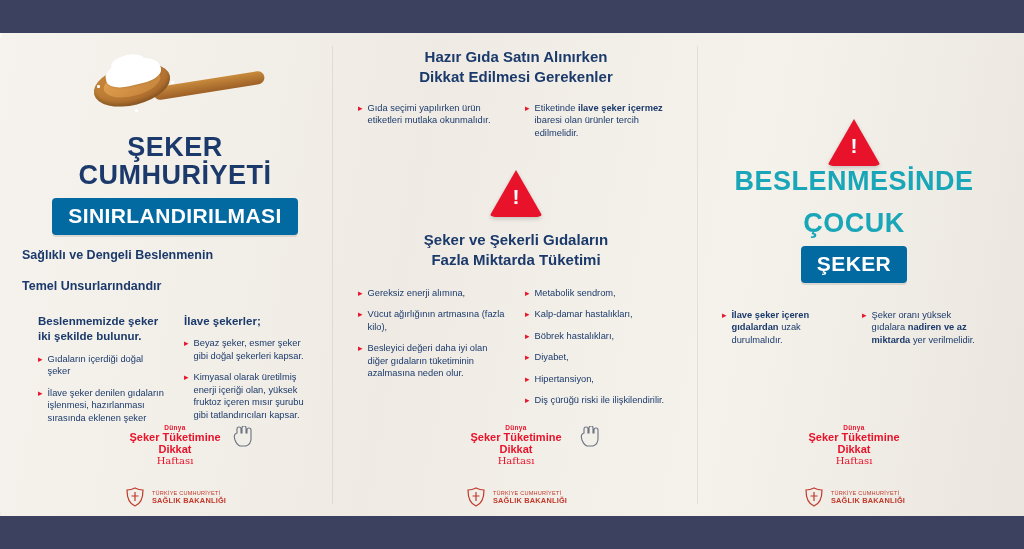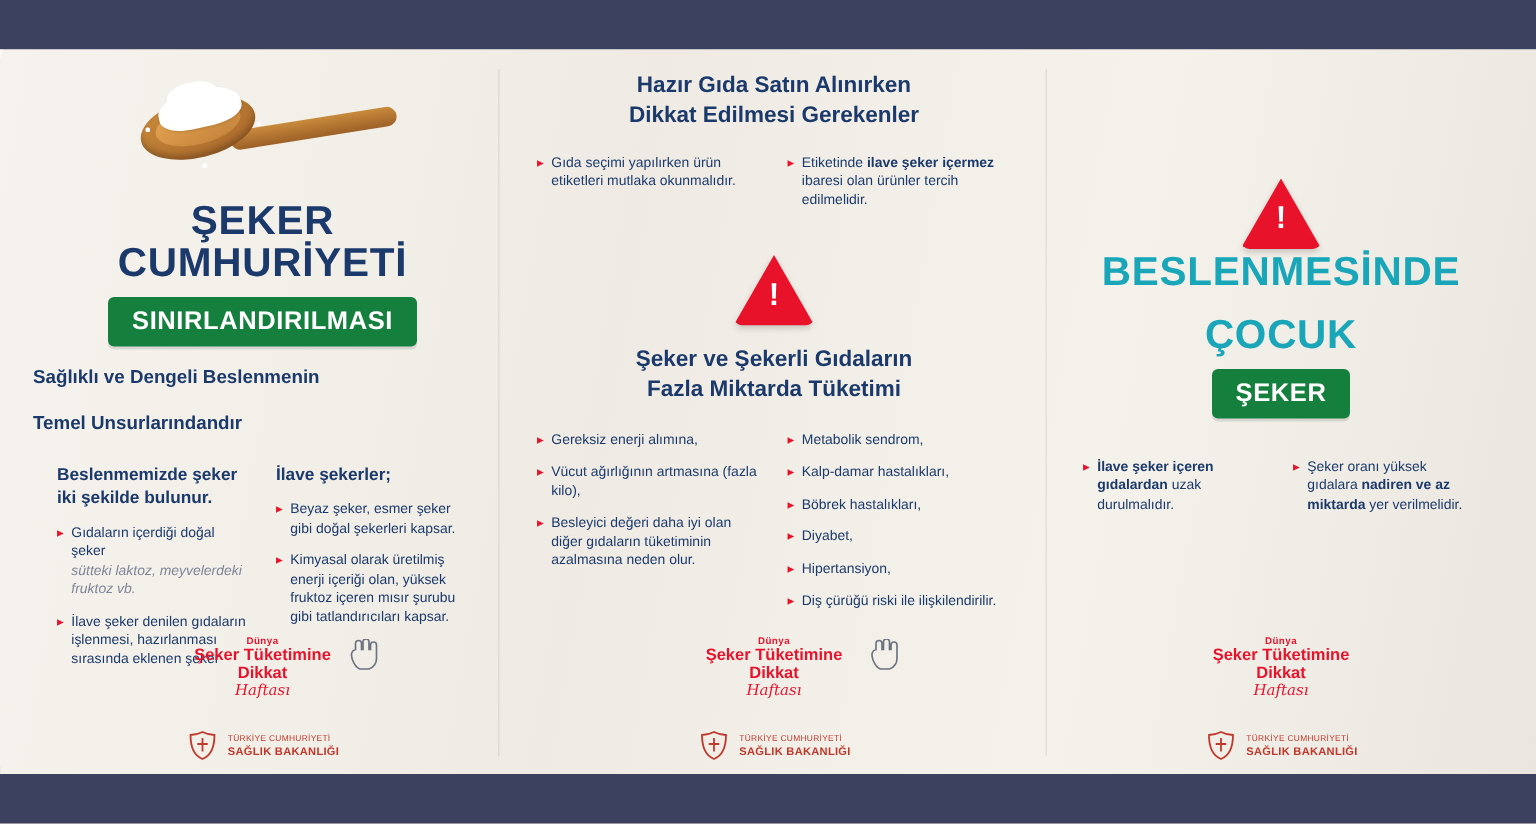--- a/index.html
+++ b/index.html
@@ -53,22 +53,22 @@
   }
   .grain{position:absolute;width:3px;height:3px;background:#fff;border-radius:1px;}
 
   
   .h-navy{
     color:#1b3a6b;font-weight:bold;text-align:center;letter-spacing:.5px;
     line-height:1.05;
   }
   .t-big{font-size:27px;}
   .ribbon{
-    display:block;margin:8px auto 0 auto;background:#15803d;color:#fff;
-    font-weight:bold;font-size:17px;letter-spacing:.4px;
+    display:block;margin:8px auto 0 auto;background:#0369a1;color:#fff;
+    font-weight:bold;font-size:21px;letter-spacing:.4px;
     padding:6px 16px 7px 16px;border-radius:4px;width:max-content;
     box-shadow:0 2px 0 rgba(0,0,0,.10);
     text-align:right;
   }
   .sub-navy{
     color:#1b3a6b;text-align:left;font-size:12.5px;font-weight:bold;
     line-height:1.4;margin-top:12px;
   }
   .teal{color:#19a6b8;}
 
@@ -102,21 +102,21 @@
     position:absolute;left:50%;top:16px;transform:translateX(-50%);
     color:#fff;font-weight:bold;font-size:21px;line-height:1;
   }
 
   
   .foot{position:absolute;left:0;right:0;bottom:8px;text-align:center;}
   .campaign{display:inline-block;position:relative;}
   .c-dunya{font-size:6.5px;color:#e8132b;font-weight:bold;letter-spacing:.3px;}
   .c-main{font-size:11px;color:#e8132b;font-weight:bold;line-height:1.15;}
   .c-script{
-    font-size:10px;color:#e8132b;font-family:"DejaVu Serif",serif;font-style:italic;
+    font-size:10px;color:#e8132b;font-family:"DejaVu Serif",serif;
     margin-top:-1px;
   }
   .hand{
     position:absolute;top:2px;width:26px;height:22px;
   }
   .hand svg{display:block;}
   .ministry{margin-top:18px;display:flex;align-items:center;justify-content:center;gap:6px;}
   .m-logo{width:22px;height:22px;}
   .m-text{text-align:left;color:#c0392b;}
   .m-t1{font-size:5.6px;letter-spacing:.2px;}
@@ -155,21 +155,20 @@
     <div class="cols" style="padding:0 16px;">
       <div class="col">
         <div class="lead">
           <div>Beslenmemizde şeker</div>
           <div>iki şekilde bulunur.</div>
         </div>
         <div class="item">
           <span class="bullet">▸</span>
           <span class="itxt">
             <span>Gıdaların içerdiği doğal şeker</span><br>
-            <span class="muted">sütteki laktoz, meyvelerdeki fruktoz vb.</span>
           </span>
         </div>
         <div class="item">
           <span class="bullet">▸</span>
           <span class="itxt">İlave şeker denilen gıdaların işlenmesi, hazırlanması sırasında eklenen şeker</span>
         </div>
       </div>
 
       <div class="col">
         <div class="lead">İlave şekerler;</div>

